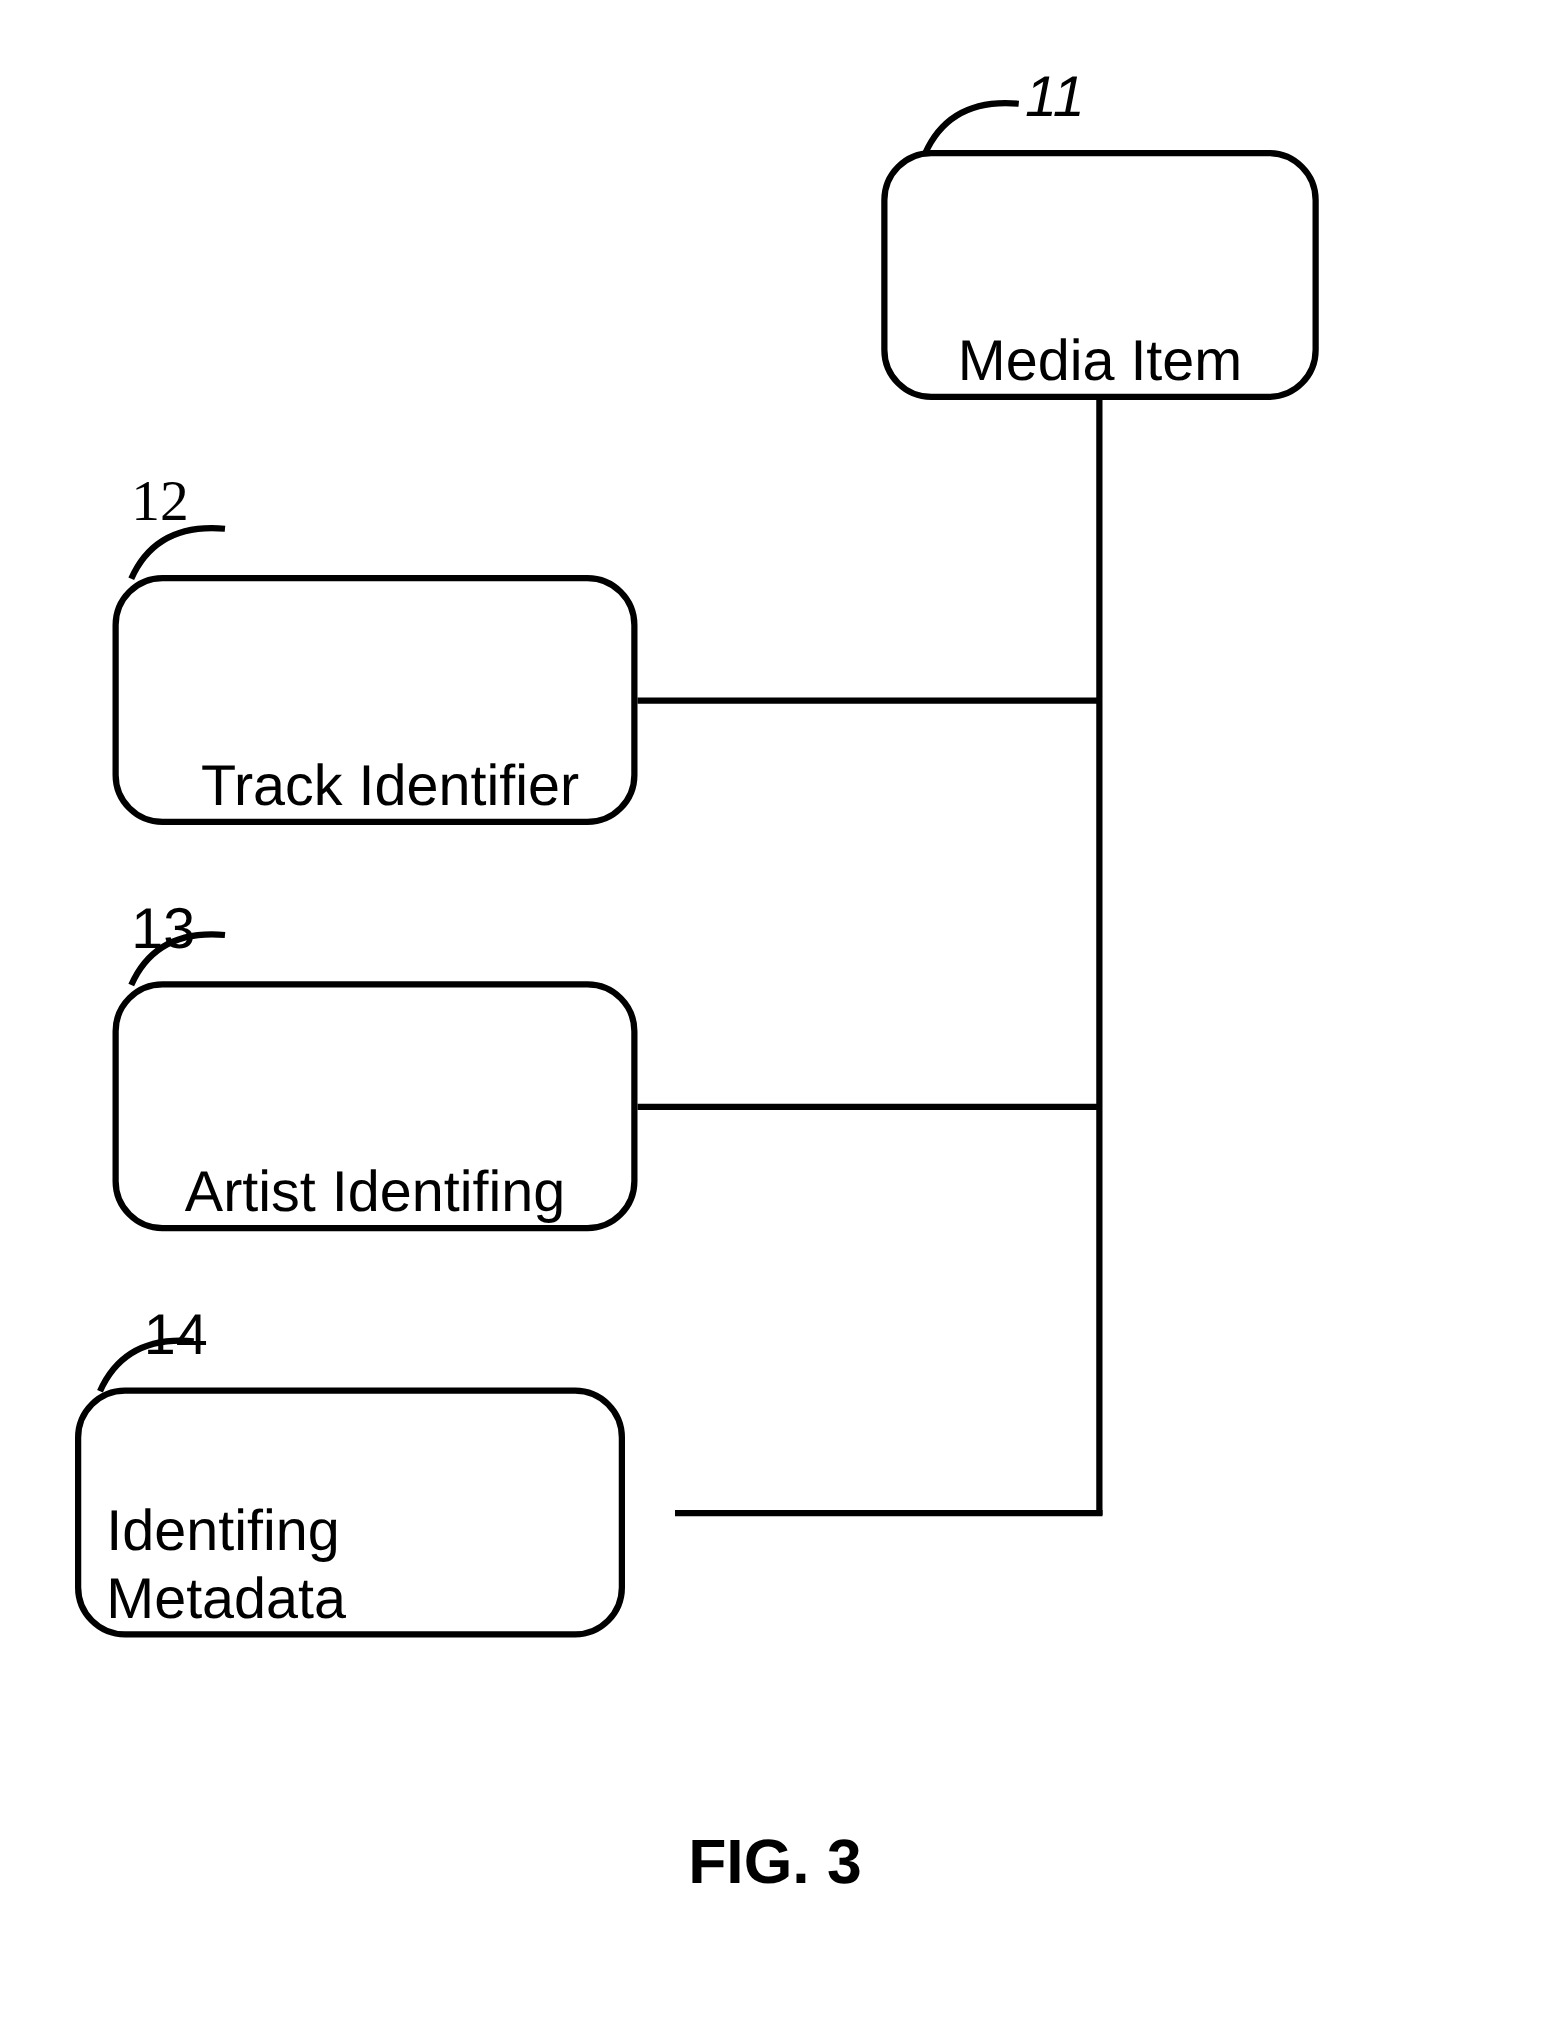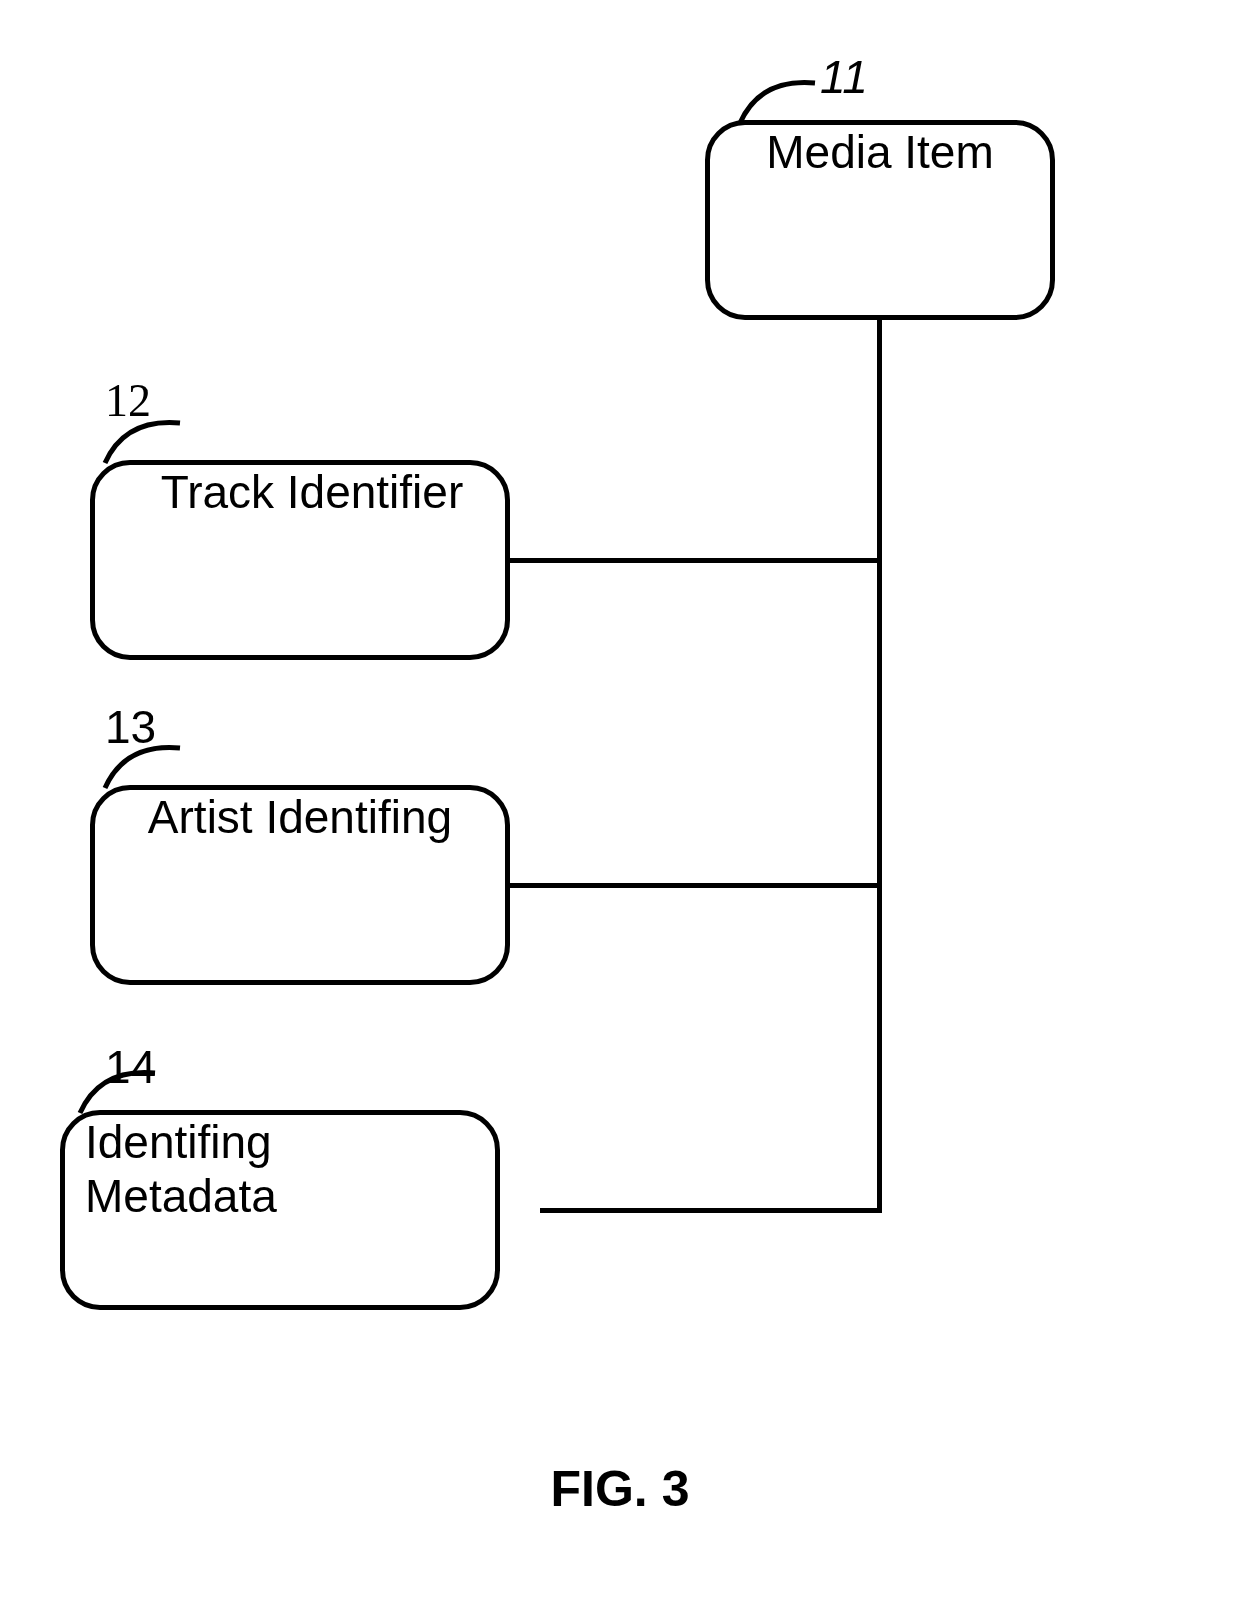--- a/index.html
+++ b/index.html
@@ -13,21 +13,21 @@
       position: relative;
       background: white;
       font-family: Arial, Helvetica, sans-serif;
     }
     .box {
       position: absolute;
       border: 5px solid #000;
       border-radius: 40px;
       background: white;
       display: flex;
-      align-items: flex-start;
+      align-items: flex-end;
       justify-content: center;
       font-size: 46px;
       padding: 0 20px;
     }
     .ref-label {
       position: absolute;
       font-size: 46px;
     }
     .connector {
       position: absolute;
@@ -59,29 +59,29 @@
   <span>Track Identifier</span>
 </div>
 <div class="ref-label" style="left:105px; top:374px;font-family:Liberation Serif, serif;">12</div>
 <svg class="curve" style="left:100px; top:408px; width:100px; height:60px;" viewBox="0 0 100 60">
   <path d="M 5 55 Q 25 10 80 15" stroke="#000" stroke-width="5" fill="none"></path>
 </svg>
 
 <div class="box" style="left:90px; top:785px; width:420px; height:200px;">
   <span>Artist Identifing</span>
 </div>
-<div class="ref-label" style="left:105px; top:700px;">13</div>
+<div class="ref-label" style="left:105px; top:715px;">13</div>
 <svg class="curve" style="left:100px; top:733px; width:100px; height:60px;" viewBox="0 0 100 60">
   <path d="M 5 55 Q 25 10 80 15" stroke="#000" stroke-width="5" fill="none"></path>
 </svg>
 
 <div class="box" style="left:60px; top:1110px; width:440px; height:200px;">
   <span>Identifing Metadata</span>
 </div>
-<div class="ref-label" style="left:105px; top:1040px;">14</div>
+<div class="ref-label" style="left:115px; top:1040px;">14</div>
 <svg class="curve" style="left:75px; top:1058px; width:100px; height:60px;" viewBox="0 0 100 60">
   <path d="M 5 55 Q 25 10 80 15" stroke="#000" stroke-width="5" fill="none"></path>
 </svg>
 
 <div class="connector" style="left:877px; top:320px; width:5px; height:892px;"></div>
 
 <div class="connector" style="left:510px; top:558px; width:370px; height:5px;"></div>
 
 <div class="connector" style="left:510px; top:883px; width:370px; height:5px;"></div>
 

